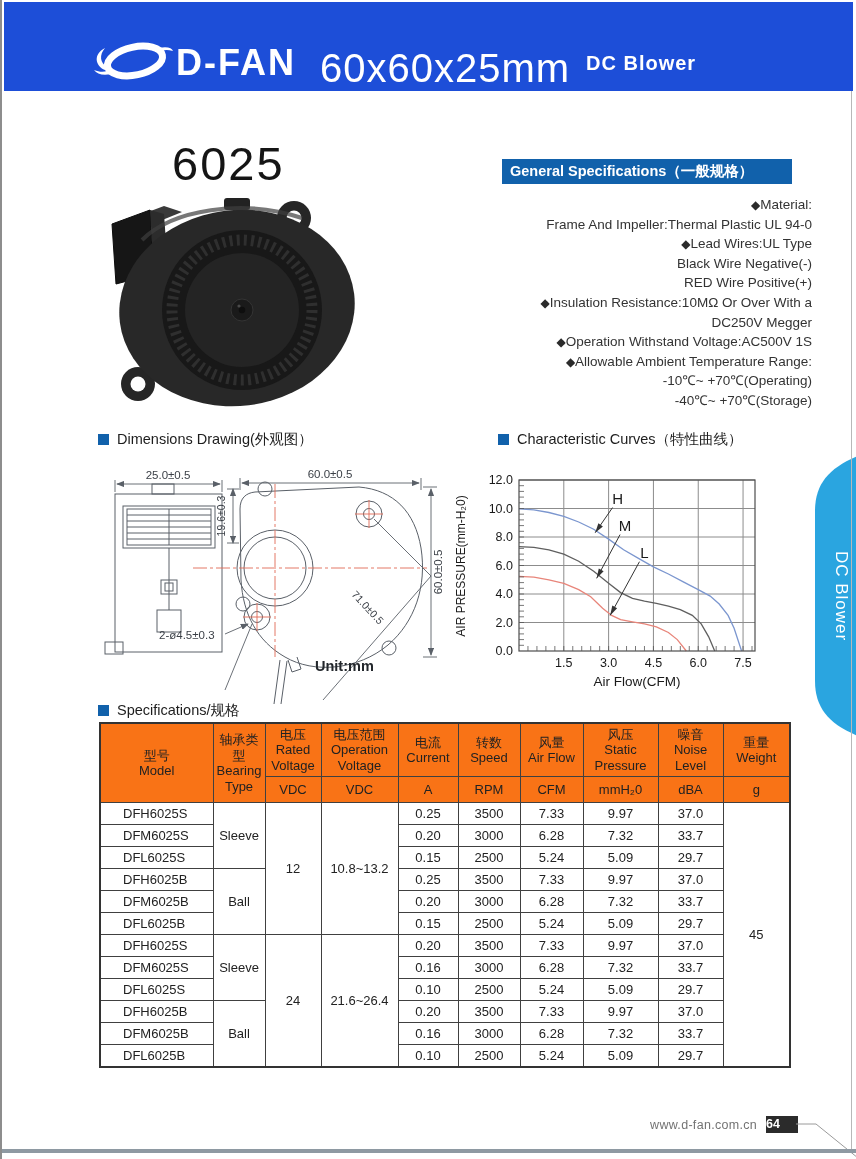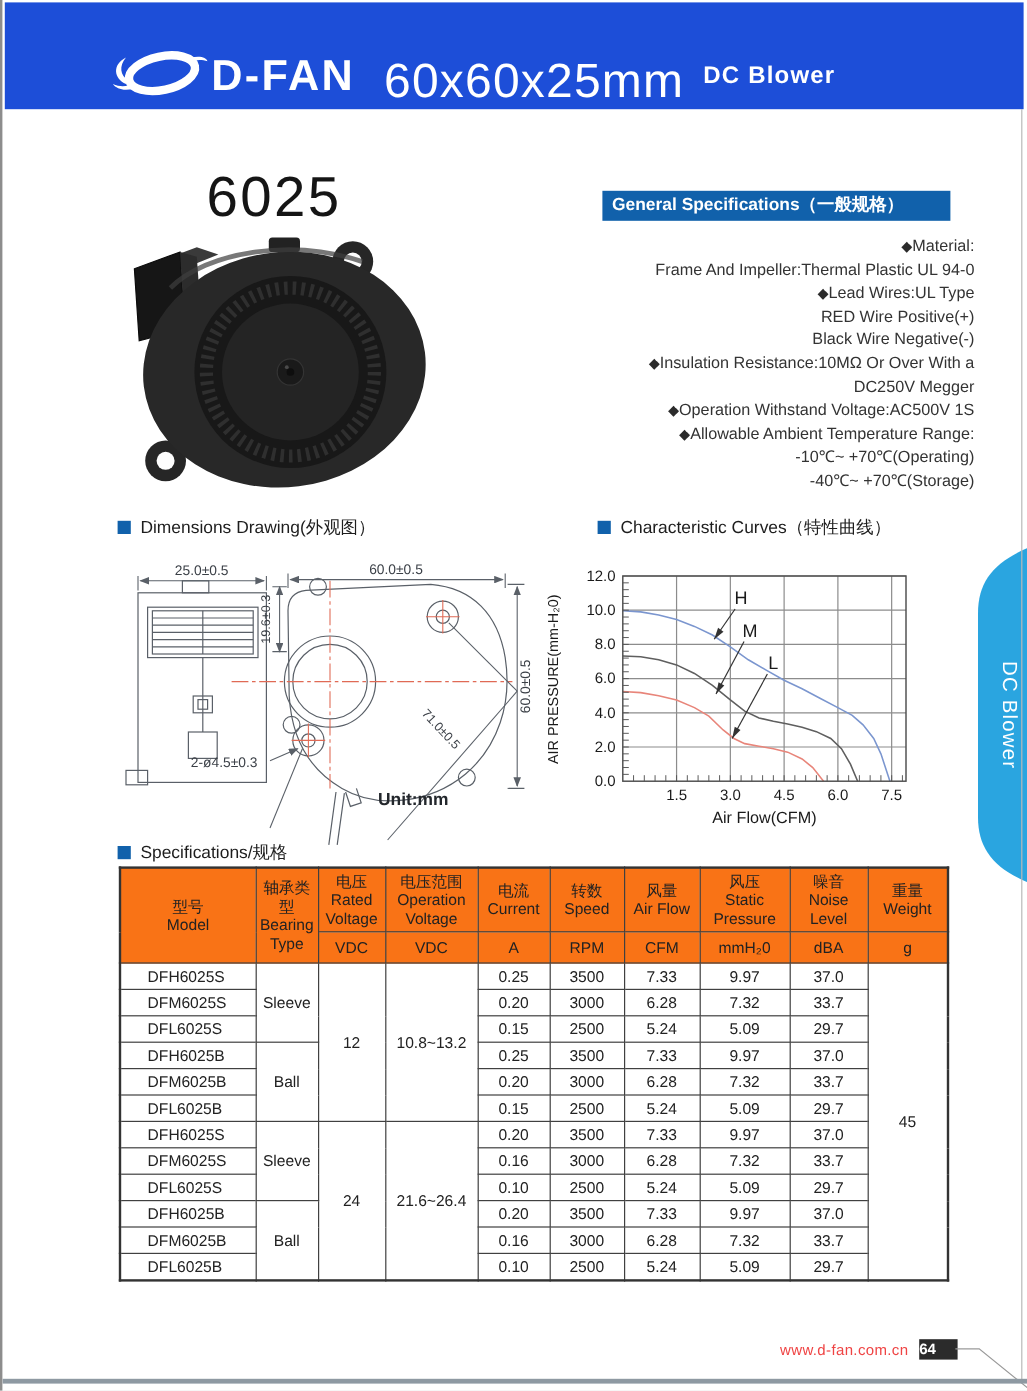--- a/index.html
+++ b/index.html
@@ -32,21 +32,21 @@
   .spec-table{border:2px solid #333;}
   .spec-table thead th{background:#f97316;line-height:15.5px;}
   .spec-table th.h1{height:52px;}
   .spec-table th.unit{height:25px;}
   .spec-table tbody td{height:21px;}
   .spec-table td.model-cell{text-align:left;padding-left:22px;}
   
   .side-tab{position:absolute;left:803px;top:456px;width:53px;height:280px;}
   
   .footer{position:absolute;left:480px;top:1115px;width:316px;height:19px;display:flex;justify-content:flex-end;align-items:center;gap:9px;}
-  .footer .url{font-size:12.5px;color:#ef4444;letter-spacing:0.3px;}
+  .footer .url{font-size:12.5px;color:#737373;letter-spacing:0.3px;}
   .page-num{width:32px;height:17px;background:#2b2b2b;color:#fff;font-size:12.5px;font-weight:bold;
             text-align:left;line-height:17px;}
   .right-line{position:absolute;left:849px;top:91px;width:1px;height:1059px;background:#b8b8b8;}
   .bottom-bar{position:absolute;left:0;top:1149px;width:856px;height:4px;background:#8e99a2;}
   svg text{font-family:"Liberation Sans",sans-serif;}
 </style>
 </head>
 <body>
 
 <div class="page">
@@ -82,22 +82,22 @@
     <circle cx="140" cy="122" r="11" fill="#1a1a1a" stroke="#343434"></circle>
     <circle cx="140" cy="122" r="3.2" fill="#0e0e0e"></circle>
     <circle cx="137" cy="118" r="1.6" fill="#4a4a4a"></circle>
   </svg>
 
   <div class="gs-title">General Specifications（一般规格）</div>
   <div class="gs-list" id="gsList">
       <div class="gs-line"><span class="diamond">◆</span><span>Material:</span></div>
       <div class="gs-line nob"><span class="diamond">◆</span><span>Frame And Impeller:Thermal Plastic UL 94-0</span></div>
       <div class="gs-line"><span class="diamond">◆</span><span>Lead Wires:UL Type</span></div>
+      <div class="gs-line nob"><span class="diamond">◆</span><span>Black Wire Negative(-)</span></div>
       <div class="gs-line nob"><span class="diamond">◆</span><span>RED Wire Positive(+)</span></div>
-      <div class="gs-line nob"><span class="diamond">◆</span><span>Black Wire Negative(-)</span></div>
       <div class="gs-line"><span class="diamond">◆</span><span>Insulation Resistance:10MΩ Or Over With a</span></div>
       <div class="gs-line nob"><span class="diamond">◆</span><span>DC250V Megger</span></div>
       <div class="gs-line"><span class="diamond">◆</span><span>Operation Withstand Voltage:AC500V 1S</span></div>
       <div class="gs-line"><span class="diamond">◆</span><span>Allowable Ambient Temperature Range:</span></div>
       <div class="gs-line nob"><span class="diamond">◆</span><span>-10℃~ +70℃(Operating)</span></div>
       <div class="gs-line nob"><span class="diamond">◆</span><span>-40℃~ +70℃(Storage)</span></div>
     </div>
 
   <div class="sec-head" style="left:496px;top:430px">
     <span class="sq"></span>

